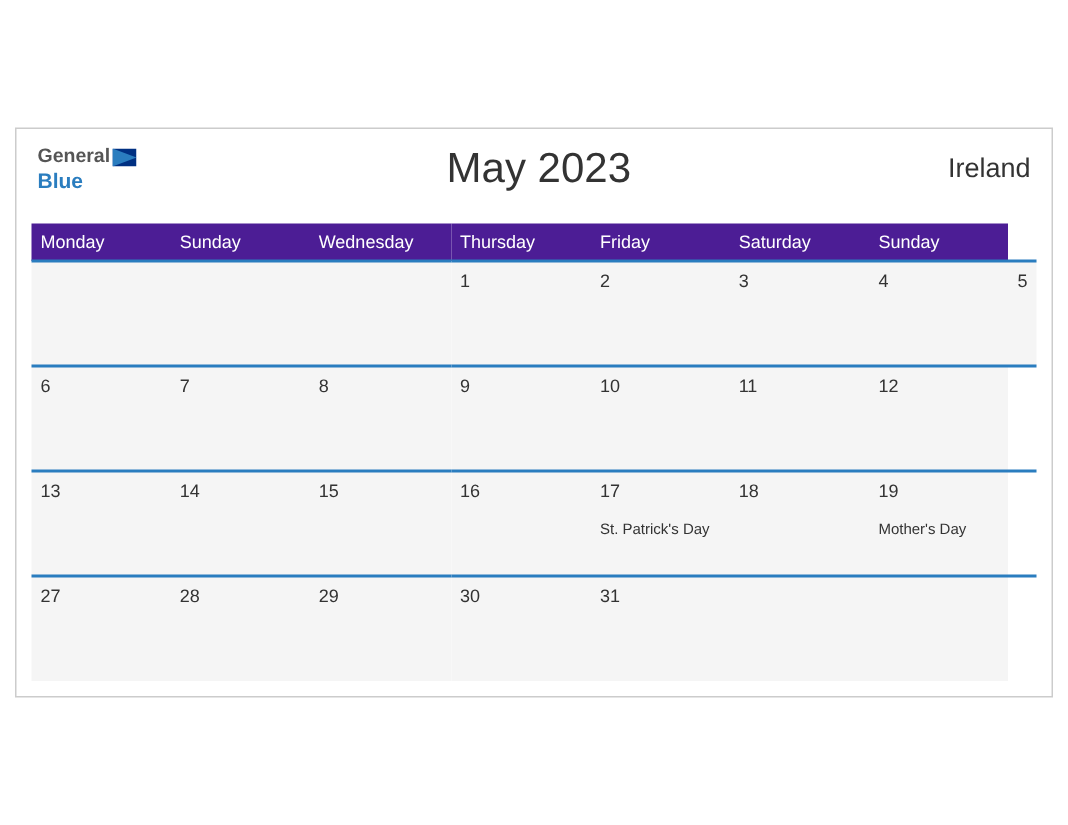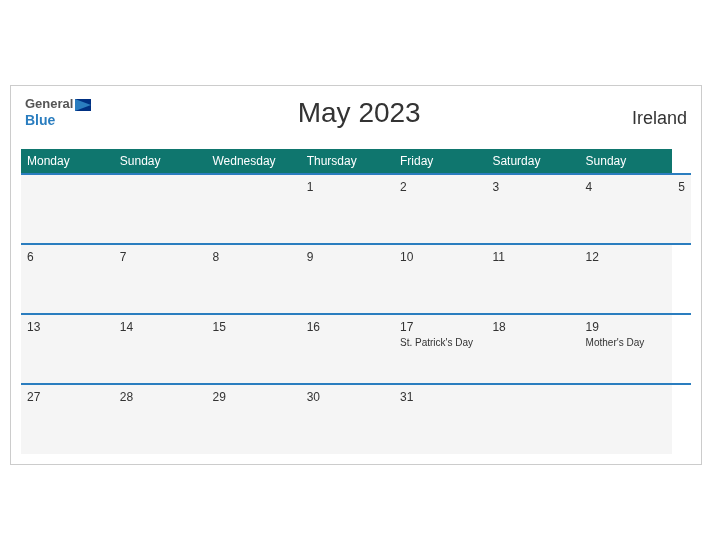--- a/index.html
+++ b/index.html
@@ -14,21 +14,21 @@
       overflow: hidden;
     }
     .calendar-wrapper {
       width: 692px;
       background: #fff;
       border: 1px solid #ccc;
       padding: 10px 10px 10px 10px;
     }
     .calendar-header {
       display: flex;
-      align-items: flex-end;
+      align-items: center;
       justify-content: space-between;
       margin-bottom: 20px;
       padding: 0 4px;
     }
     .calendar-title {
       font-size: 28px;
       font-weight: normal;
       color: #333;
       text-align: center;
       flex: 1;
@@ -38,21 +38,21 @@
       color: #333;
       font-weight: normal;
       min-width: 60px;
       text-align: right;
     }
     .calendar-grid {
       width: 100%;
       border-collapse: collapse;
     }
     .calendar-grid thead tr th {
-      background: #0f766e;
+      background: #4c1d95;
       color: #fff;
       font-size: 12px;
       font-weight: normal;
       padding: 5px 6px;
       text-align: left;
       border: none;
     }
     .calendar-grid tbody tr {
       border-top: 2px solid #2a7dbf;
     }
@@ -69,21 +69,21 @@
     }
     .day-number {
       font-size: 12px;
       color: #333;
       display: block;
     }
     .day-event {
       font-size: 10px;
       color: #333;
       display: block;
-      margin-top: 3px;
+      margin-top: 14px;
     }
     .logo-container {
       display: flex;
       align-items: center;
       gap: 0;
     }
   </style>
 </head>
 <body>
 

